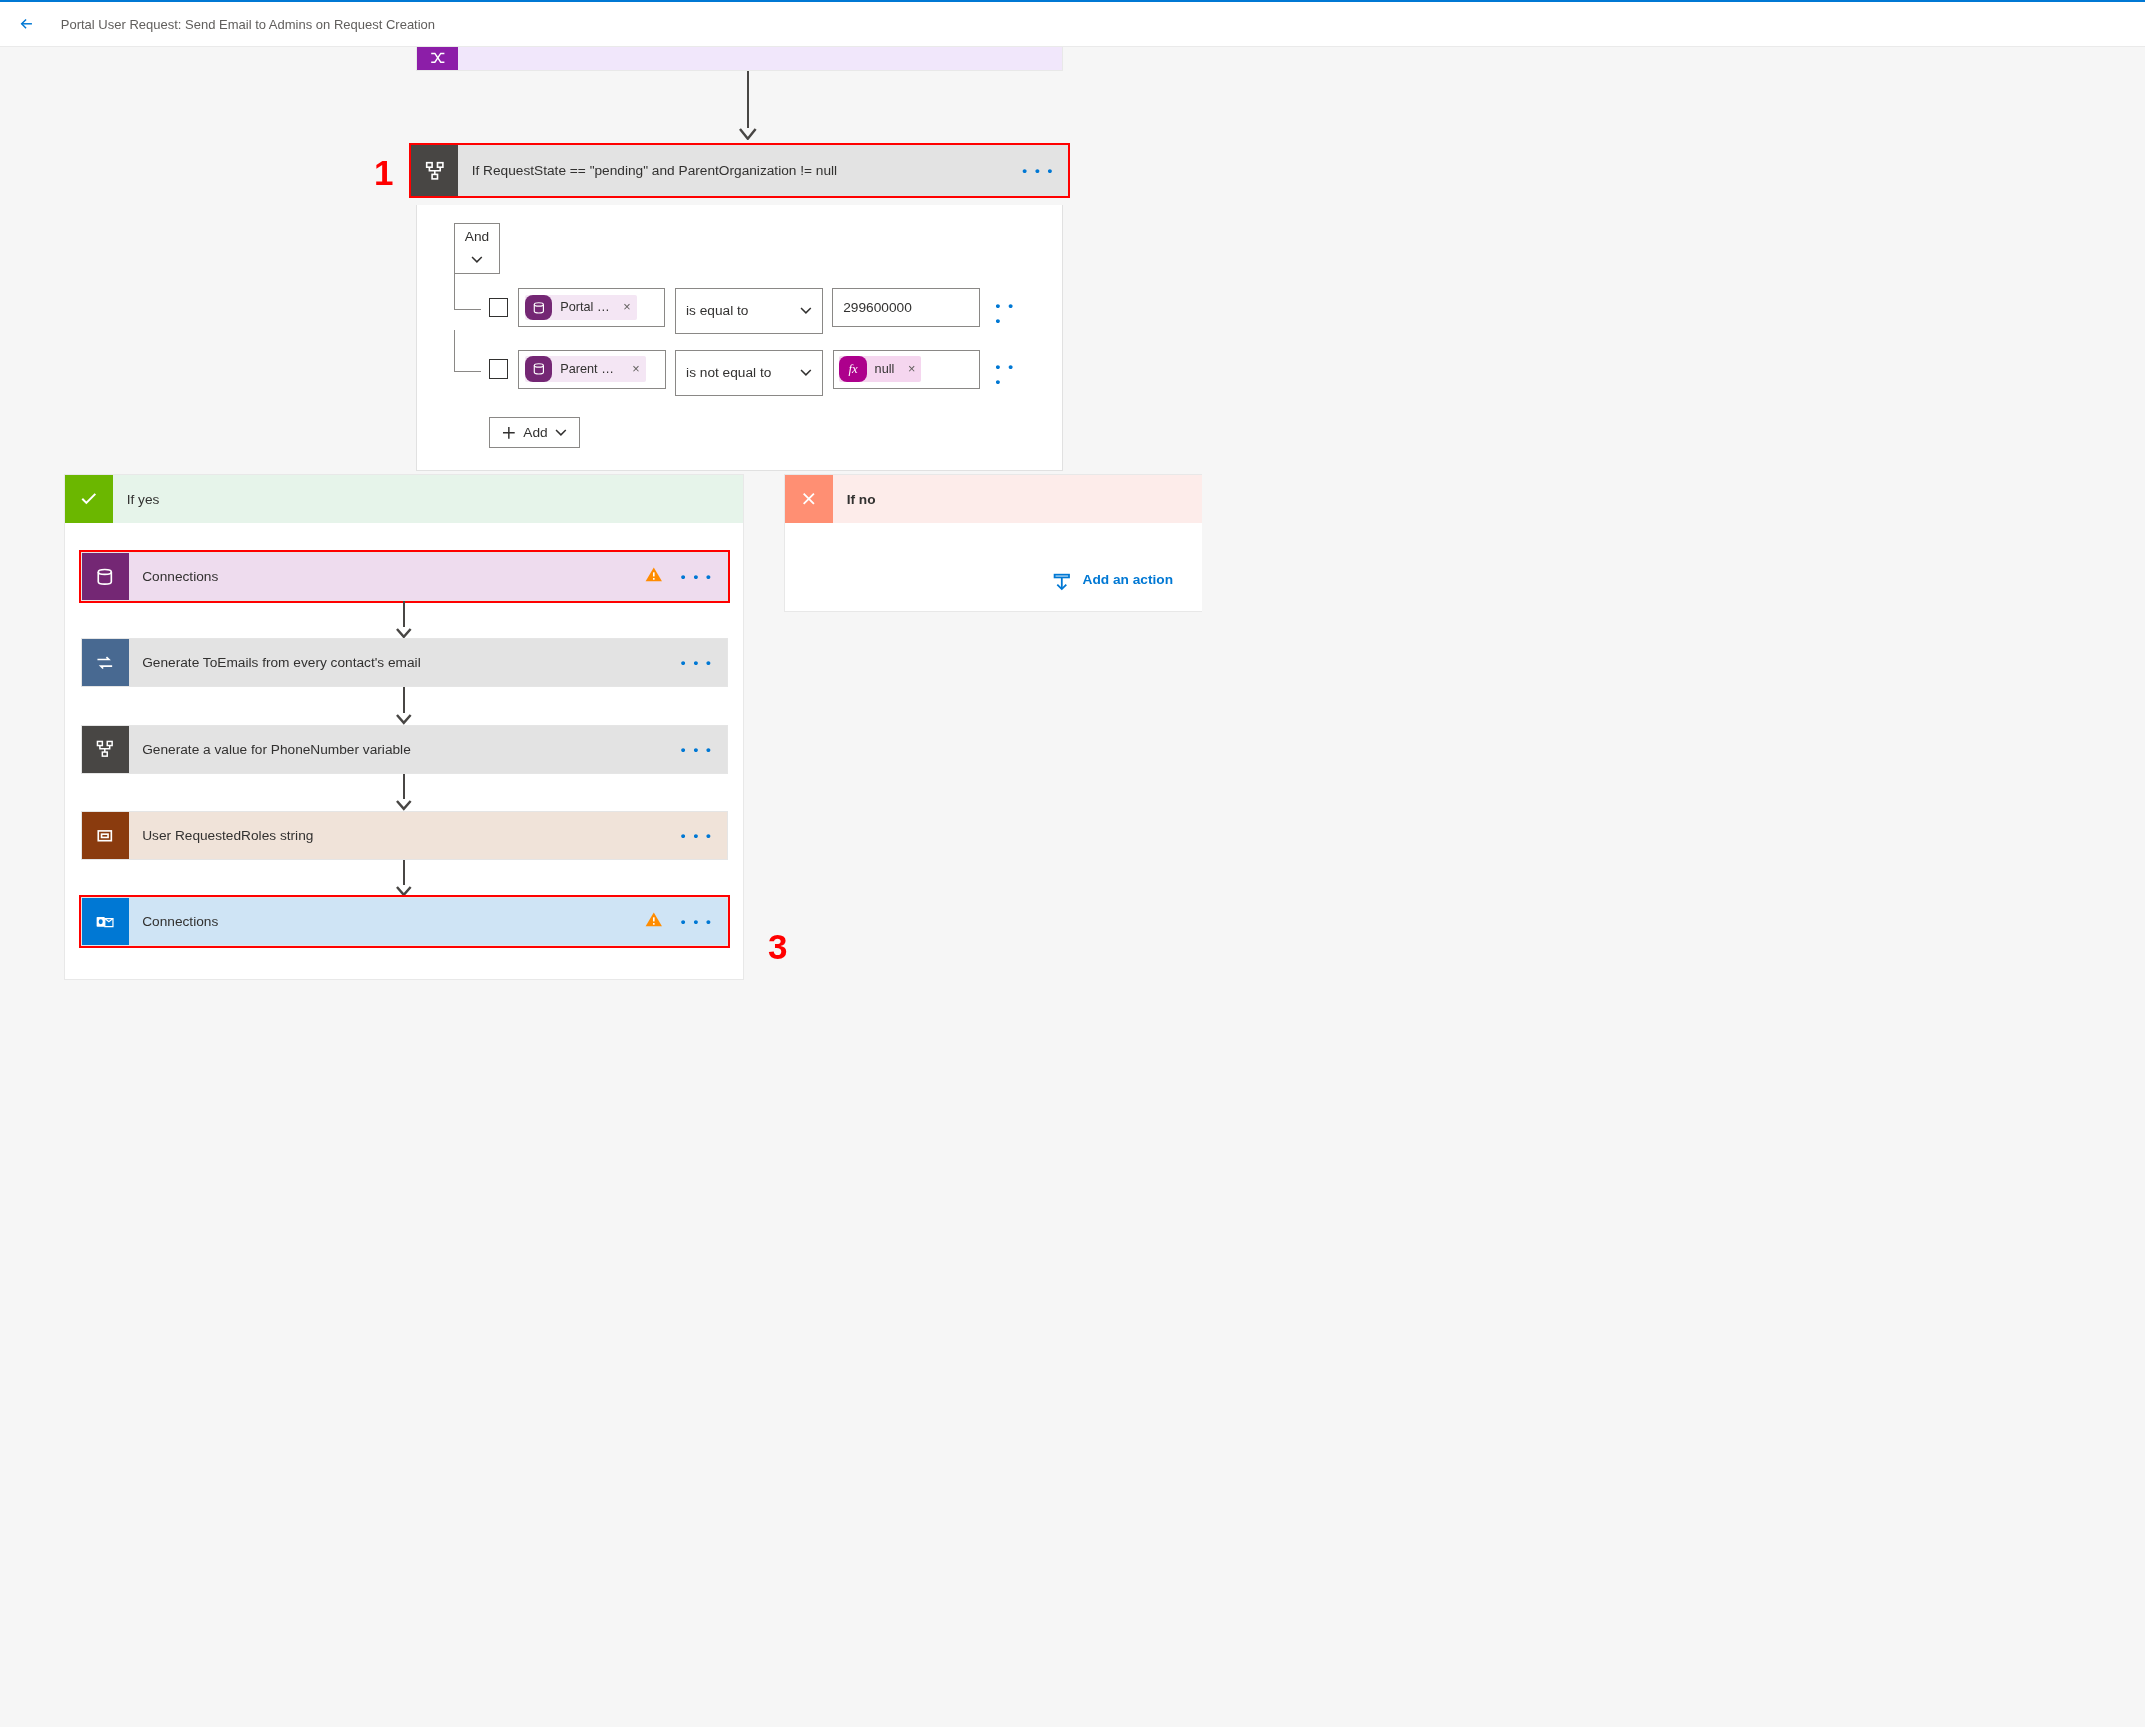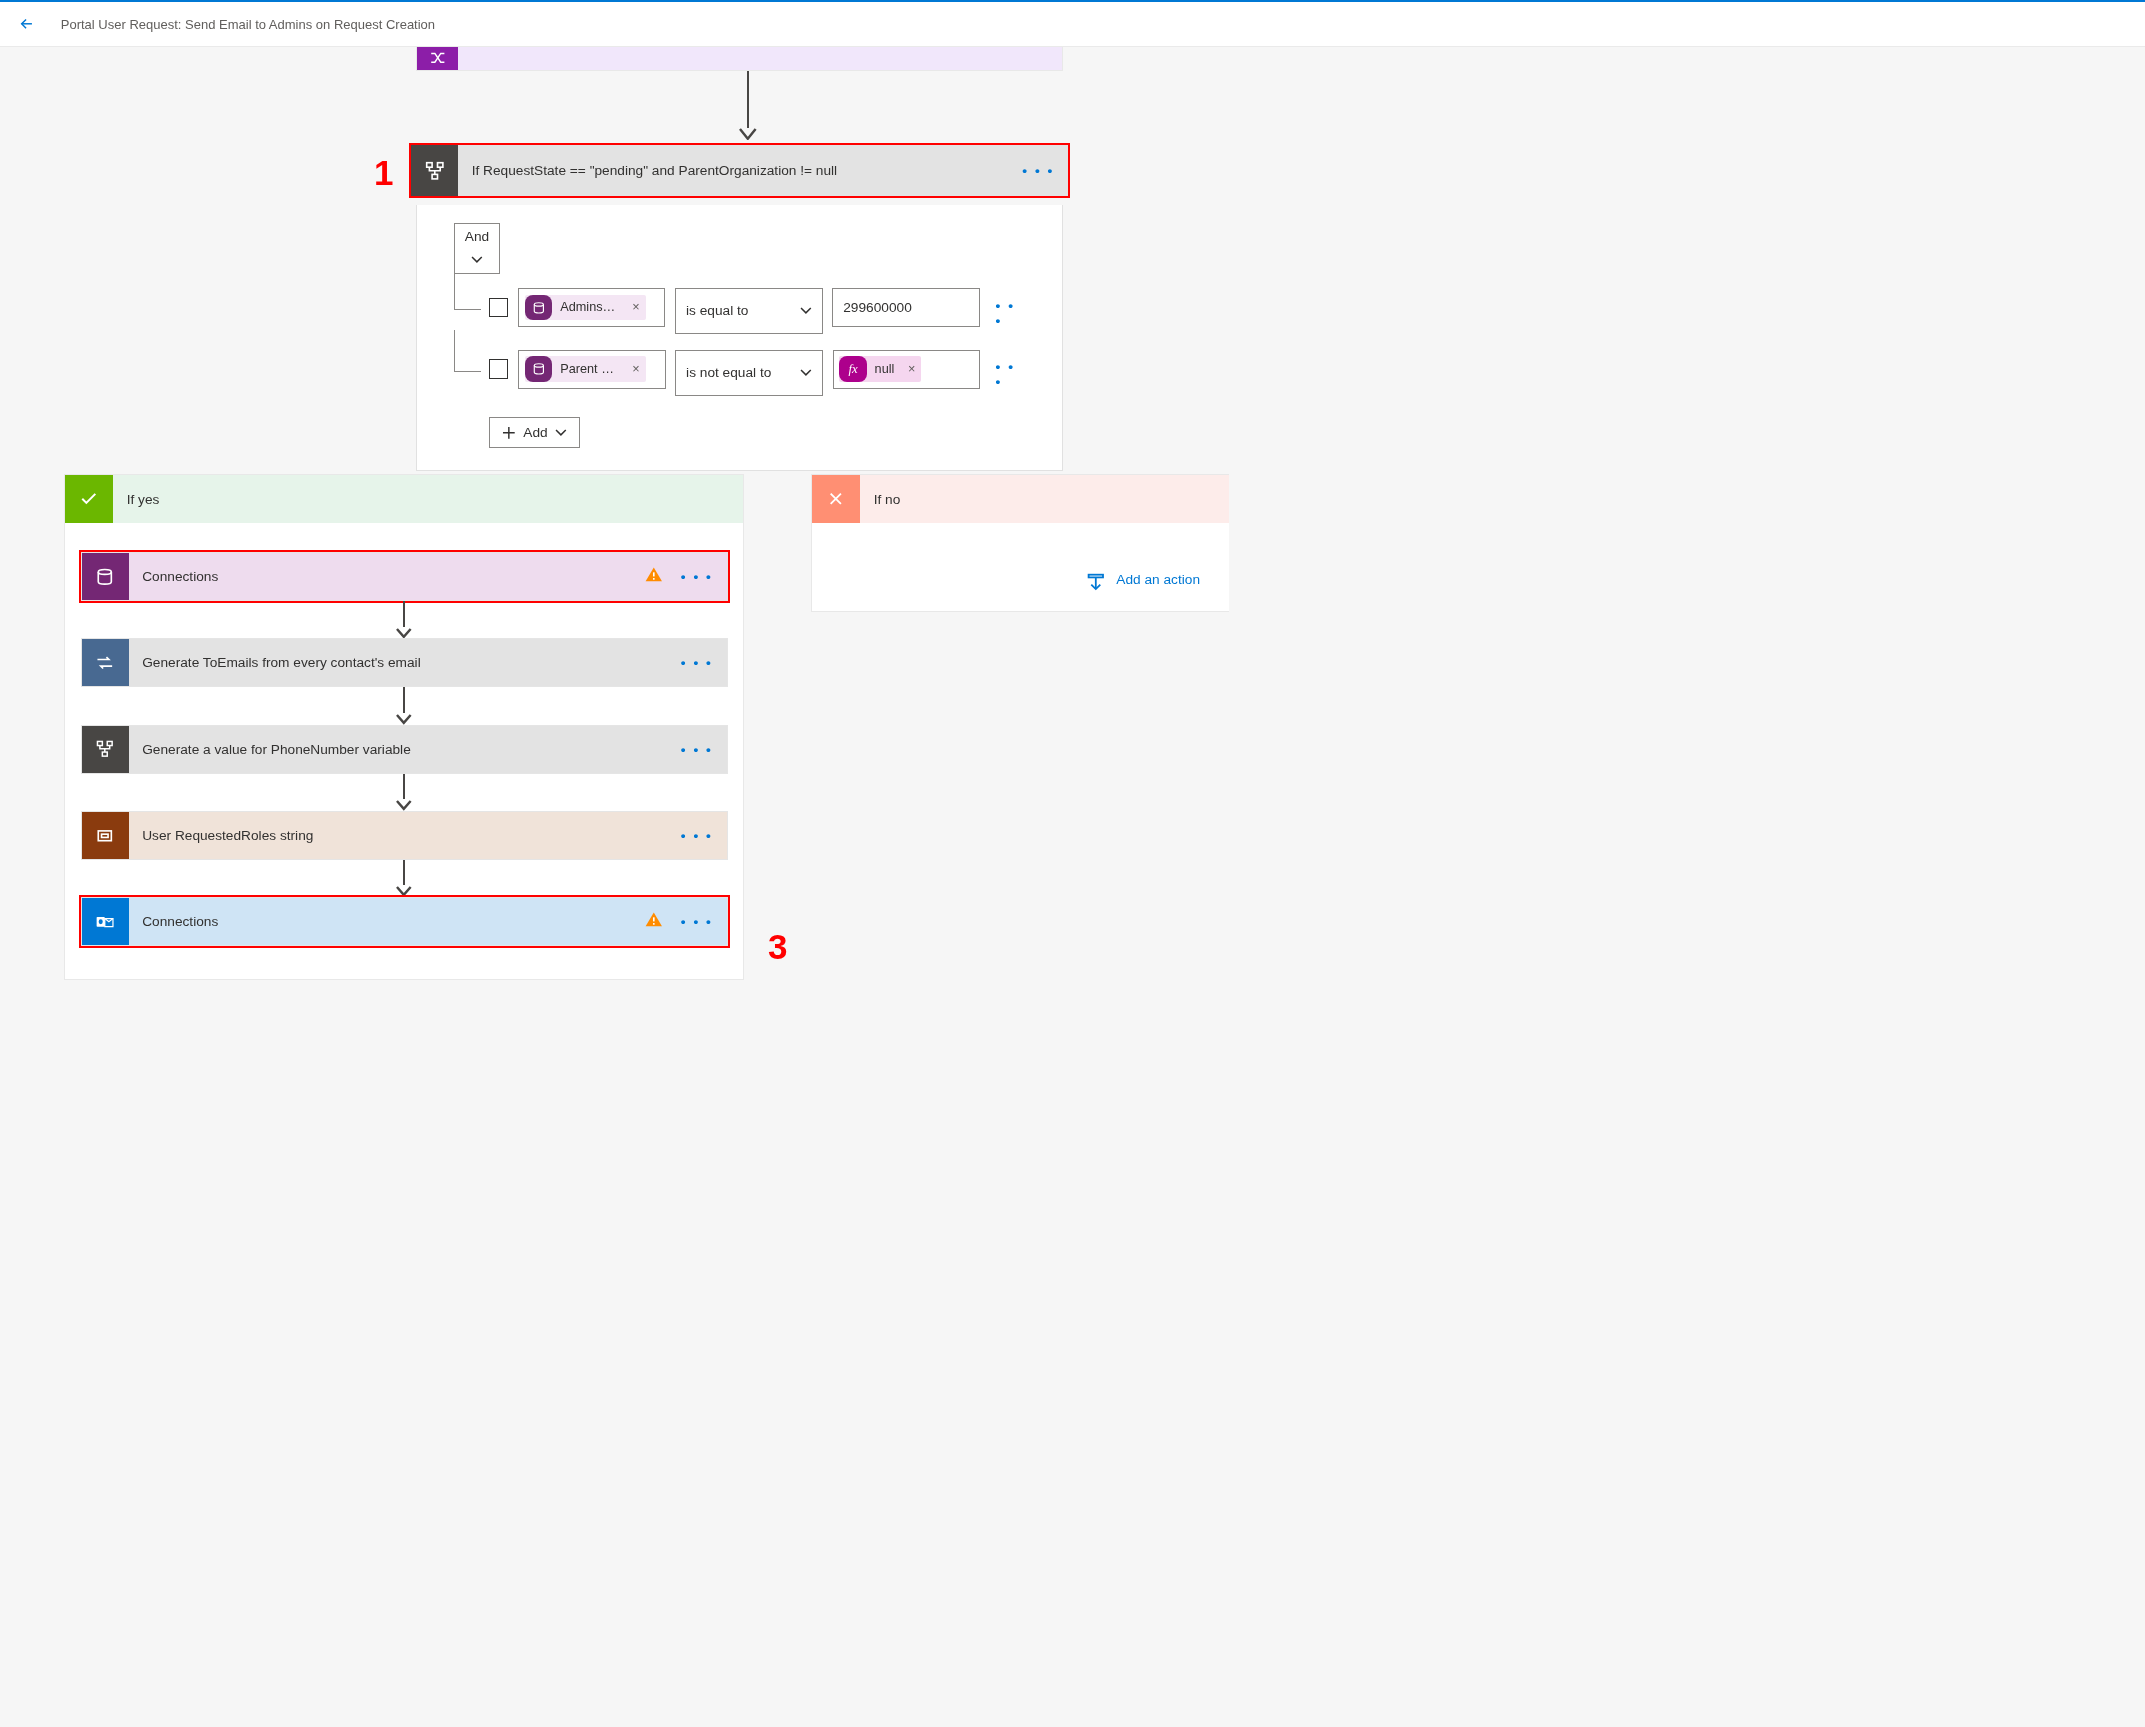--- a/index.html
+++ b/index.html
@@ -204,21 +204,21 @@
     margin-top: 5.9px;
   }
 
   
   .branch {
     position: absolute;
     background: #fff;
     border: 1px solid #e8e8e8;
   }
   .branch.yes { left: 64px; top: 427px; width: 680px; }
-  .branch.no  { left: 811px; top: 427px; width: 418px; border-right:none; }
+  .branch.no  { left: 784px; top: 427px; width: 418px; border-right:none;font-weight:bold; }
   .branch-head {
     height: 48px;
     display:flex;
     align-items:center;
   }
   .branch.yes .branch-head { background:#e6f4ea; }
   .branch.no  .branch-head { background:#fdecea; }
   .branch-icon { width:48px; height:48px; display:flex; align-items:center; justify-content:center; }
   .branch.yes .branch-icon { background:#6bb700; color:#fff; }
   .branch.no  .branch-icon { background:#ff8f73; color:#fff; }
@@ -338,21 +338,21 @@
       <div class="cond-row">
         <div class="checkbox"></div>
         <div class="token-box">
           <span class="token db">
             <span class="ticon">
               <svg width="13.7" height="13.7" viewBox="0 0 24 24" fill="none" stroke="#fff" stroke-width="2">
                   <ellipse cx="12" cy="6" rx="8" ry="3"></ellipse>
                   <path d="M4 6v12c0 1.7 3.6 3 8 3s8-1.3 8-3V6"></path>
                 </svg>
             </span>
-            <span class="ttxt">Admins …</span>
+            <span class="ttxt">Portal …</span>
             <span class="tx">×</span>
           </span>
         </div>
         <div class="op-select">
           <span>is equal to</span>
           <svg width="11.8" height="7.8" viewBox="0 0 12 8">
               <path d="M1 1l5 5 5-5" fill="none" stroke="#323130" stroke-width="1.5"></path>
             </svg>
         </div>
         <div class="value-box">

